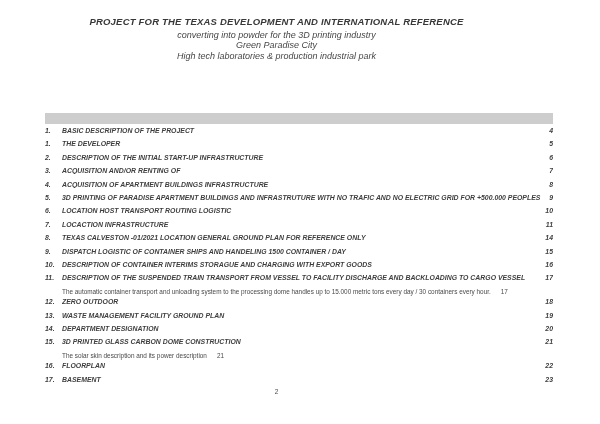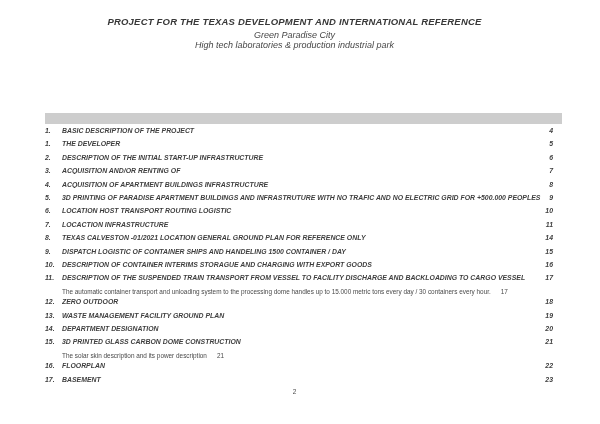--- a/index.html
+++ b/index.html
@@ -1,18 +1,18 @@
 <!DOCTYPE html>
 <html><head>
 <meta charset="utf-8">
 <style>
   html,body { margin:0; padding:0; background:#ffffff; }
   .page {
     position:relative; width:553px; height:424px; background:#ffffff;
-    font-family:"Liberation Sans", sans-serif; overflow:hidden;padding-left:36px;
+    font-family:"Liberation Sans", sans-serif; overflow:hidden;
   }
   .header { position:absolute; top:16px; left:0; right:0; text-align:center; }
   .header-title {
     font-style:italic; font-weight:bold; font-size:9.5px; letter-spacing:0.2px;
     color:#383838; margin:0 0 3px 0;
   }
   .header-sub {
     font-style:italic; font-size:9px; line-height:10.3px; color:#474747; margin:0;
   }
   .band {
@@ -37,20 +37,21 @@
     font-size:6.5px; color:#4a4a4a;
   }
 </style>
 </head>
 <body>
 
 <div class="page">
 
   <div class="header">
     <div class="header-title">PROJECT FOR THE TEXAS DEVELOPMENT AND INTERNATIONAL REFERENCE</div>
+    <div class="header-sub">converting into powder for the 3D printing industry</div>
     <div class="header-sub">Green Paradise City</div>
     <div class="header-sub">High tech laboratories &amp; production industrial park</div>
   </div>
 
   <div class="band" style="background: rgb(205, 205, 205);"></div>
 
   <div class="toc" id="toc">
   <div class="toc-row">
     <span class="toc-num">1.</span>
     <span class="toc-title">BASIC DESCRIPTION OF THE PROJECT</span>

